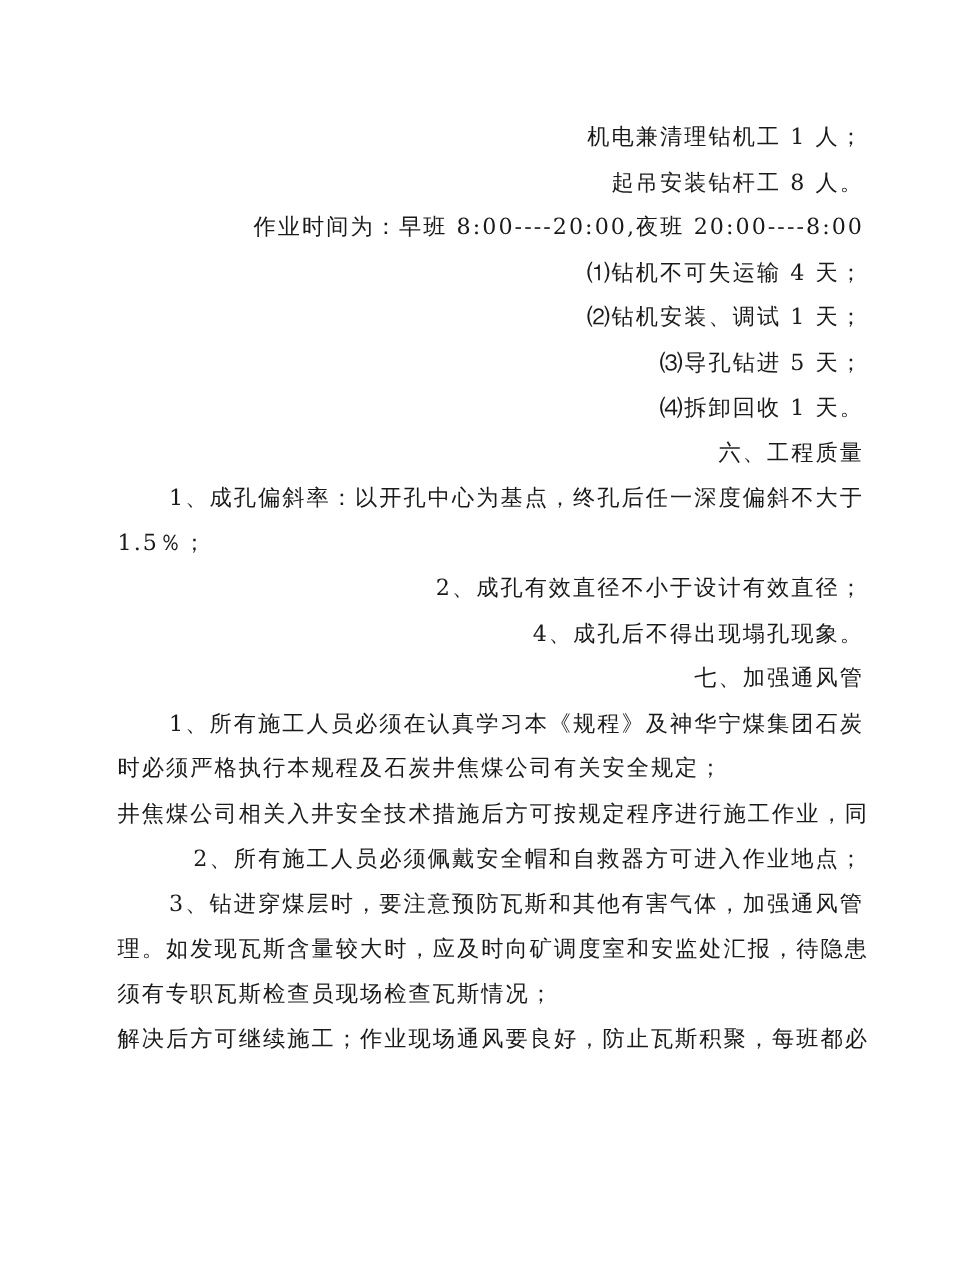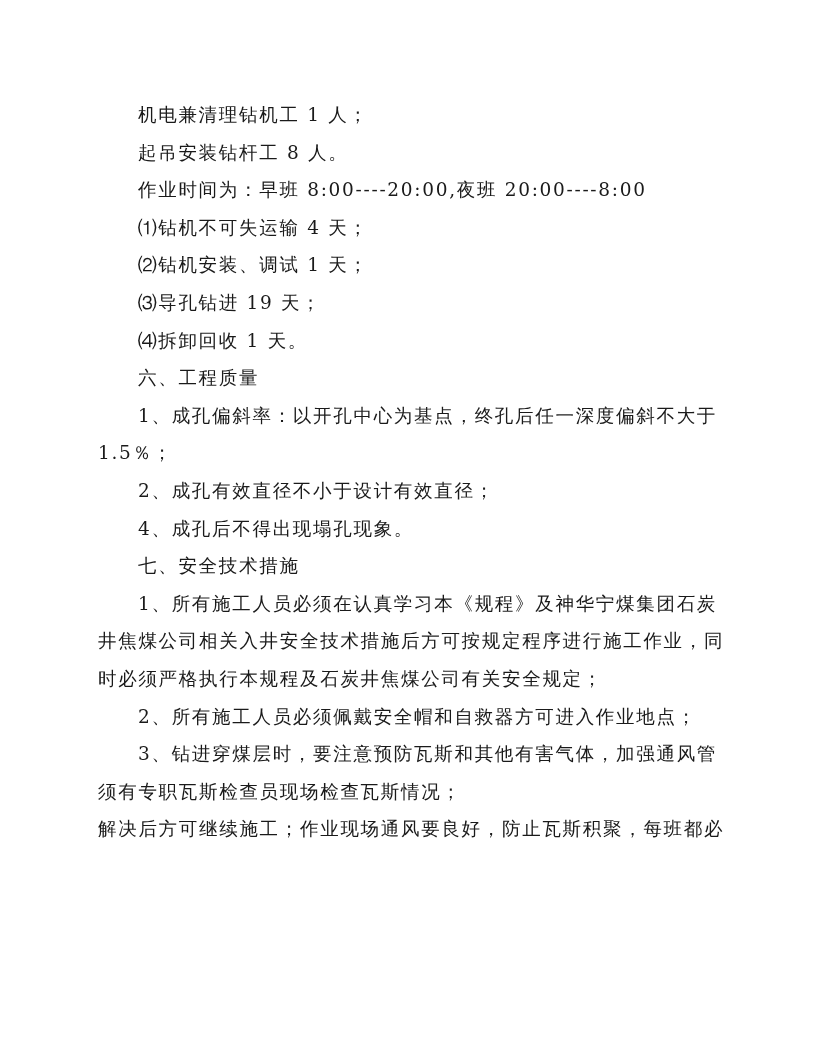--- a/index.html
+++ b/index.html
@@ -23,57 +23,59 @@
     }
     .line {
       font-size: 18.5px;
       line-height: 37.6px;
       letter-spacing: 1.7px;
       white-space: nowrap;
       margin: 0;
     }
     .indent {
       padding-left: 40px;
+      text-align: right;
     }
   </style>
 </head>
 <body>
 
 <div class="page">
 
   <p class="line indent">机电兼清理钻机工 1 人；</p>
   <p class="line indent">起吊安装钻杆工 8 人。</p>
   <p class="line indent">作业时间为：早班 8:00----20:00,夜班 20:00----8:00</p>
   <p class="line indent">⑴钻机不可失运输 4 天；</p>
   <p class="line indent">⑵钻机安装、调试 1 天；</p>
-  <p class="line indent">⑶导孔钻进 19 天；</p>
+  <p class="line indent">⑶导孔钻进 5 天；</p>
   <p class="line indent">⑷拆卸回收 1 天。</p>
 
   <p class="line indent">六、工程质量</p>
 
   <div class="para-block">
     <p class="line indent">1、成孔偏斜率：以开孔中心为基点，终孔后任一深度偏斜不大于</p>
     <p class="line">1.5％；</p>
   </div>
   <div class="para-block">
     <p class="line indent">2、成孔有效直径不小于设计有效直径；</p>
   </div>
   <div class="para-block">
     <p class="line indent">4、成孔后不得出现塌孔现象。</p>
   </div>
 
-  <p class="line indent">七、安全技术措施</p>
+  <p class="line indent">七、加强通风管</p>
 
   <div class="para-block">
     <p class="line indent">1、所有施工人员必须在认真学习本《规程》及神华宁煤集团石炭</p>
+    <p class="line">时必须严格执行本规程及石炭井焦煤公司有关安全规定；</p>
     <p class="line">井焦煤公司相关入井安全技术措施后方可按规定程序进行施工作业，同</p>
-    <p class="line">时必须严格执行本规程及石炭井焦煤公司有关安全规定；</p>
   </div>
   <div class="para-block">
     <p class="line indent">2、所有施工人员必须佩戴安全帽和自救器方可进入作业地点；</p>
   </div>
   <div class="para-block">
     <p class="line indent">3、钻进穿煤层时，要注意预防瓦斯和其他有害气体，加强通风管</p>
+    <p class="line">理。如发现瓦斯含量较大时，应及时向矿调度室和安监处汇报，待隐患</p>
     <p class="line">须有专职瓦斯检查员现场检查瓦斯情况；</p>
     <p class="line">解决后方可继续施工；作业现场通风要良好，防止瓦斯积聚，每班都必</p>
   </div>
 
 </div>
 
 </body></html>

